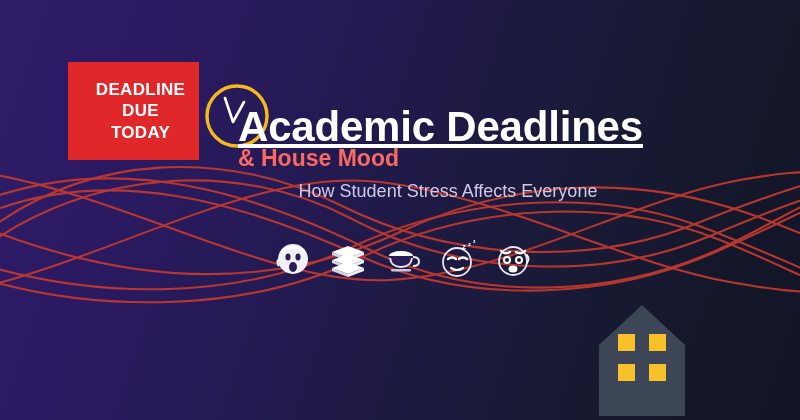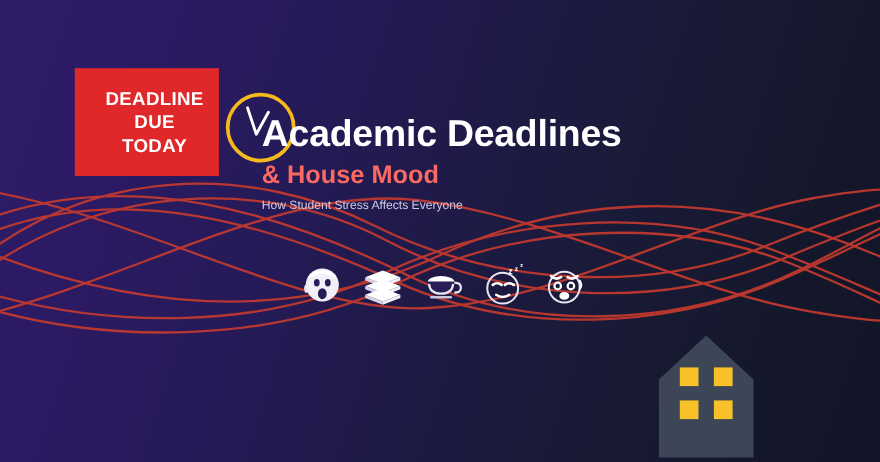--- a/index.html
+++ b/index.html
@@ -53,43 +53,45 @@
     top: 83px;
     width: 66px;
     height: 66px;
   }
   
   #title {
     position: absolute;
     left: 238px;
     top: 103px;
     color: #ffffff;
-    font-size: 34px;
+    font-size: 42px;
     font-weight: bold;
     letter-spacing: -0.2px;
     white-space: nowrap;
+    text-decoration: underline;
   }
   #subtitle-red {
     position: absolute;
     left: 238px;
     top: 145px;
     width: 420px;
     text-align: left;
     color: #fa6a62;
     font-size: 23px;
     font-weight: bold;
     white-space: nowrap;
   }
   #tagline {
     position: absolute;
     left: 238px;
     top: 181px;
     width: 420px;
+    text-align: center;
     color: #cfc9e6;
-    font-size: 11px;
+    font-size: 18px;
     white-space: nowrap;
   }
   
   #icon-row {
     position: absolute;
     left: 272px;
     top: 236px;
     width: 262px;
     height: 46px;
     display: flex;

